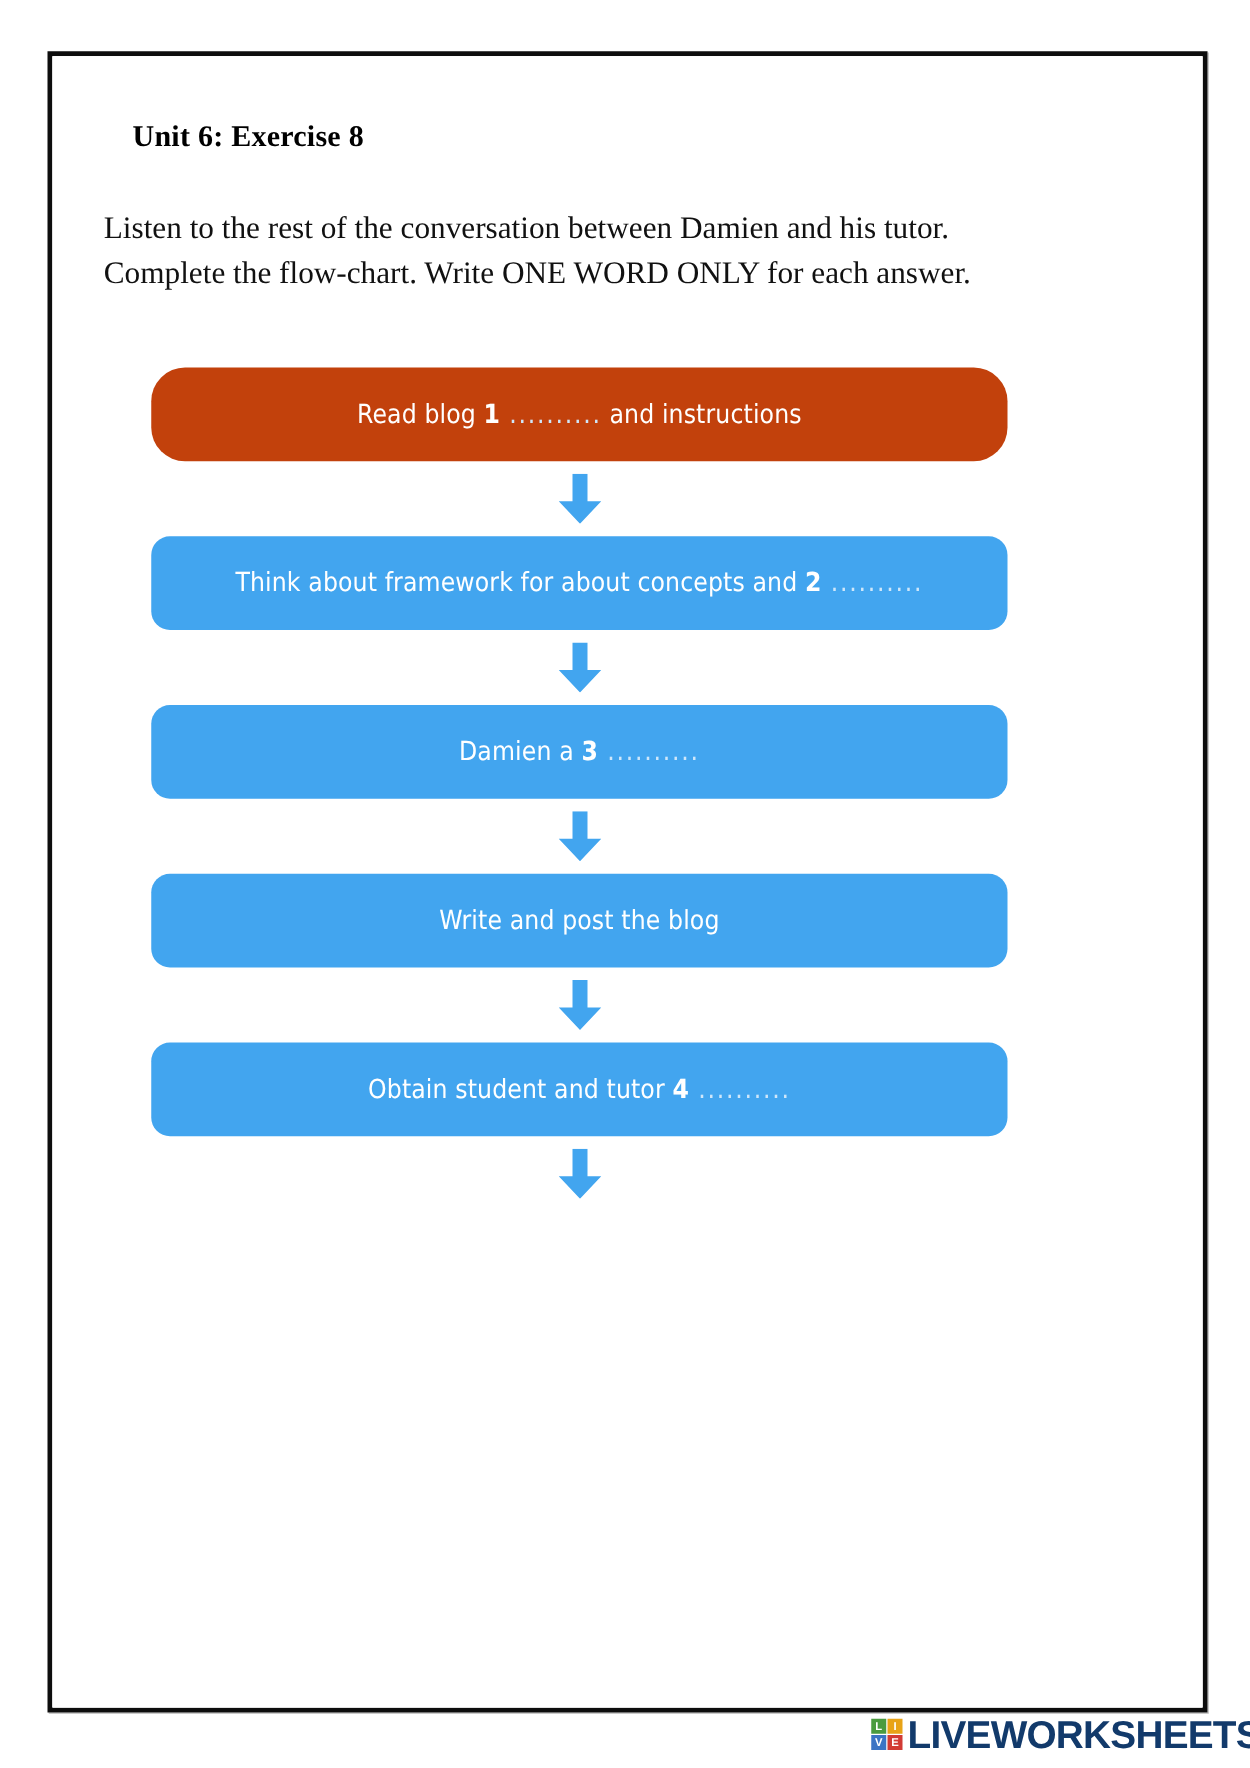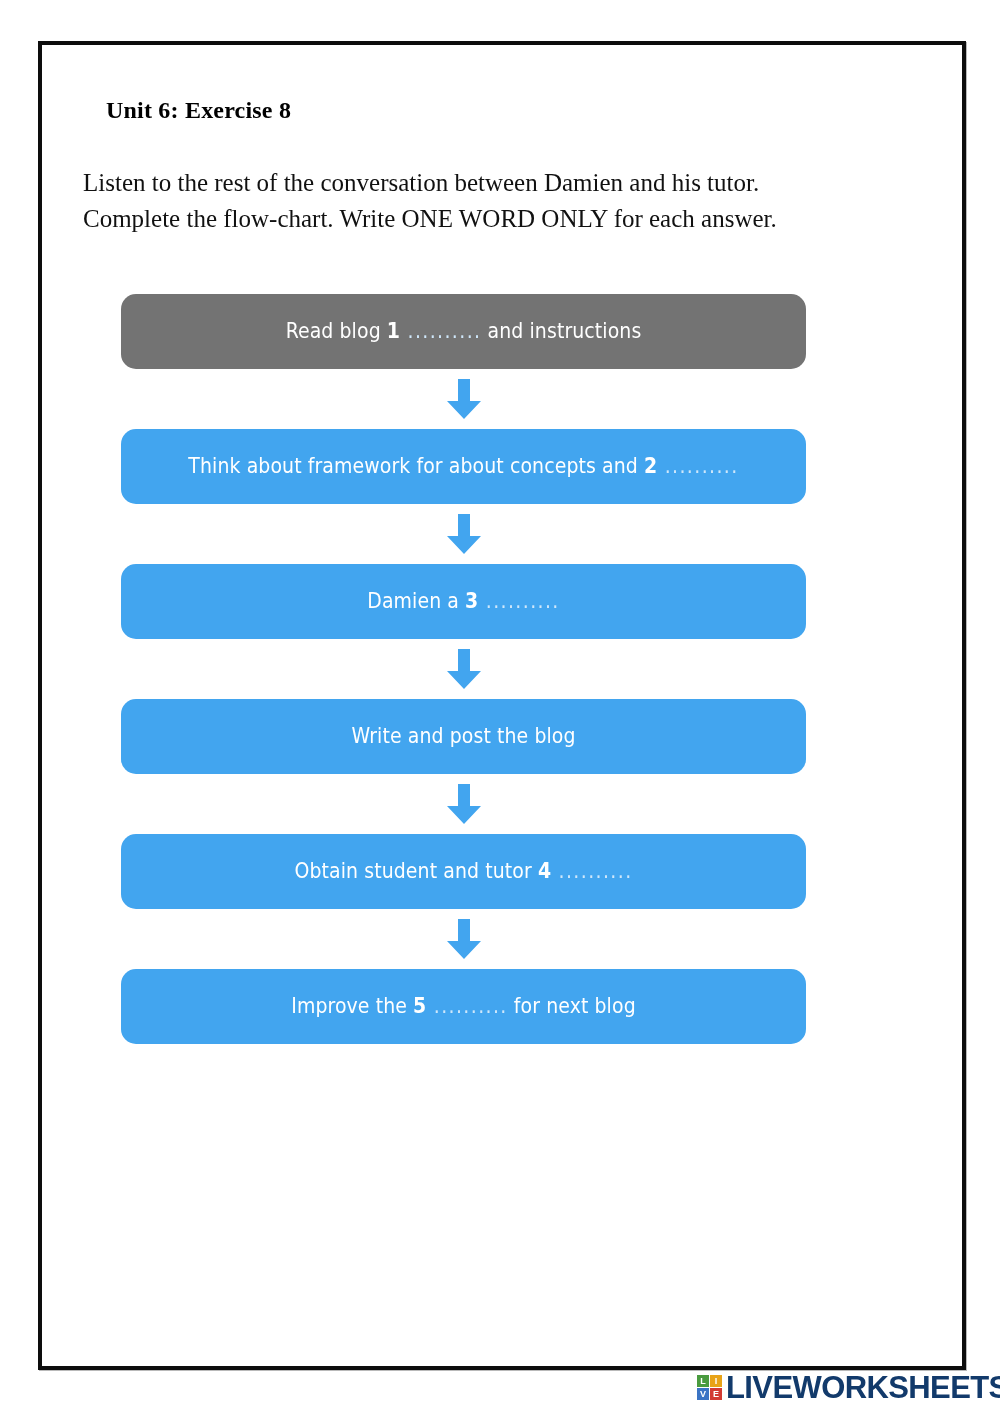--- a/index.html
+++ b/index.html
@@ -153,21 +153,21 @@
 <div id="page-sheet">
   <div id="page-inner"></div>
 </div>
 
 <h1 id="worksheet-title">Unit 6: Exercise 8</h1>
 
 <p id="worksheet-instructions">Listen to the rest of the conversation between Damien and his tutor. Complete the flow-chart. Write ONE WORD ONLY for each answer.</p>
 
 <div id="flowchart">
     <div class="flow-step">
-      <div class="flow-box" style="background: #737373;">
+      <div class="flow-box" style="background: #c2410c; border-radius: 27px;">
         <div class="flow-box-label"><span>Read blog </span><span class="gapnum">1</span><span class="gapdots"> ..........</span><span> and instructions</span></div>
       </div>
     </div>
     <div class="flow-arrow">
       <svg class="arrow-glyph" viewBox="0 0 34 40" xmlns="http://www.w3.org/2000/svg">
         <path d="M11 0 H23 V22 H34 L17 40 L0 22 H11 Z" fill="#42a5ef"></path>
       </svg>
     </div>
     <div class="flow-step">
       <div class="flow-box" style="background: rgb(66, 165, 239);">
@@ -201,25 +201,20 @@
     </div>
     <div class="flow-step">
       <div class="flow-box" style="background: rgb(66, 165, 239);">
         <div class="flow-box-label"><span>Obtain student and tutor </span><span class="gapnum">4</span><span class="gapdots"> ..........</span><span></span></div>
       </div>
     </div>
     <div class="flow-arrow">
       <svg class="arrow-glyph" viewBox="0 0 34 40" xmlns="http://www.w3.org/2000/svg">
         <path d="M11 0 H23 V22 H34 L17 40 L0 22 H11 Z" fill="#42a5ef"></path>
       </svg>
-    </div>
-    <div class="flow-step">
-      <div class="flow-box" style="background: rgb(66, 165, 239);">
-        <div class="flow-box-label"><span>Improve the </span><span class="gapnum">5</span><span class="gapdots"> ..........</span><span> for next blog</span></div>
-      </div>
     </div>
   </div>
 
 <div id="lw-logo">
   <div id="lw-logo-mark">
       <div class="lw-tile lw-tile-l" style="background: rgb(74, 155, 63);">L</div>
       <div class="lw-tile lw-tile-i" style="background: rgb(232, 163, 23);">I</div>
       <div class="lw-tile lw-tile-v" style="background: rgb(59, 116, 196);">V</div>
       <div class="lw-tile lw-tile-e" style="background: rgb(210, 59, 52);">E</div>
     </div>

